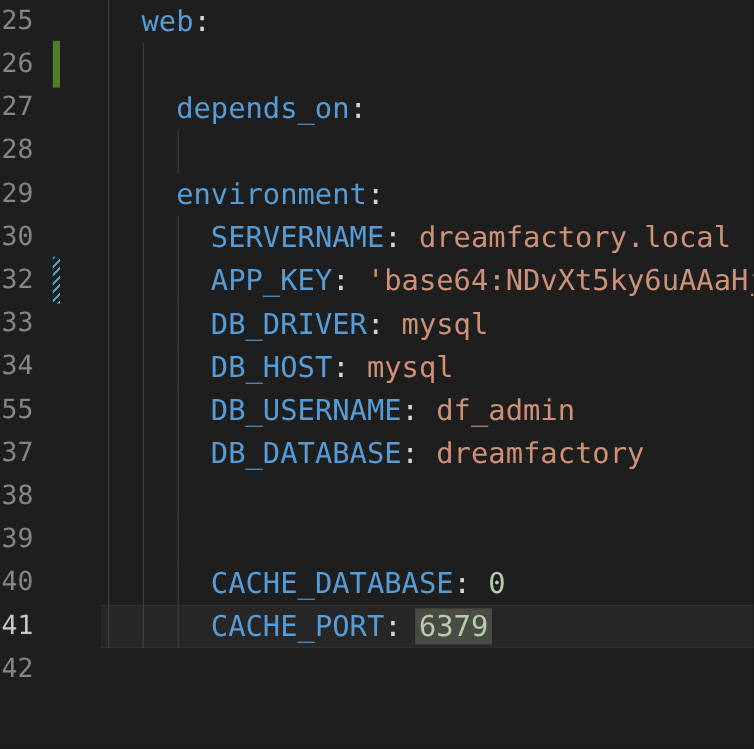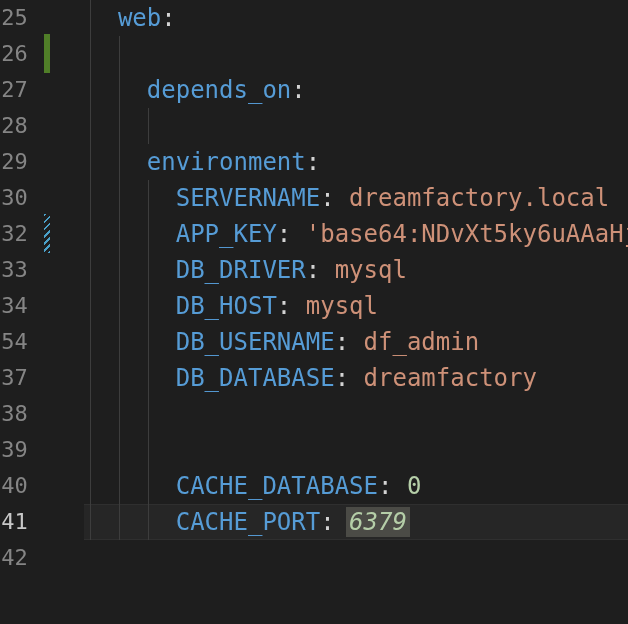--- a/index.html
+++ b/index.html
@@ -64,21 +64,20 @@
   .tok-key{color:var(--key,#569CD6);}
   .tok-punct{color:var(--punct,#D4D4D4);}
   .tok-str{color:var(--str,#CE9178);}
   .tok-com{color:var(--com,#6A9955);}
   .tok-num{color:var(--numcol,#B5CEA8);}
   .tok-ws{color:var(--punct,#D4D4D4);}
   .match{
     background:var(--matchbg,#4B4B46);
     padding:1px 3px;
     margin:0 -3px;
-    font-style:italic;
   }
 </style>
 </head>
 <body>
 
 <div class="editor" style="--bg: #1e1e1e; --key: #569CD6; --punct: #D4D4D4; --str: #CE9178; --com: #6A9955; --numcol: #B5CEA8; --lnum: #858585; --lnumactive: #C8C8C8; --guide: #3d3d3d; --added: #507E28; --modified: #4AA0C8; --matchbg: #4B4B46; --curborder: #2f2f2f;">
     <div class="row">
     <span class="num">25</span>
     
     <span class="code"><span class="tok-ws">  </span><span class="tok-key">web</span><span class="tok-punct">:</span></span>
@@ -115,21 +114,21 @@
     <span class="num">33</span>
     
     <span class="code"><span class="tok-ws">      </span><span class="tok-key">DB_DRIVER</span><span class="tok-punct">: </span><span class="tok-str">mysql</span></span>
   <span class="guide" style="left: 90px;"></span><span class="guide" style="left: 118.9px;"></span><span class="guide" style="left: 147.8px;"></span></div>
     <div class="row">
     <span class="num">34</span>
     
     <span class="code"><span class="tok-ws">      </span><span class="tok-key">DB_HOST</span><span class="tok-punct">: </span><span class="tok-str">mysql</span></span>
   <span class="guide" style="left: 90px;"></span><span class="guide" style="left: 118.9px;"></span><span class="guide" style="left: 147.8px;"></span></div>
     <div class="row">
-    <span class="num">54</span>
+    <span class="num">55</span>
     
     <span class="code"><span class="tok-ws">      </span><span class="tok-key">DB_USERNAME</span><span class="tok-punct">: </span><span class="tok-str">df_admin</span></span>
   <span class="guide" style="left: 90px;"></span><span class="guide" style="left: 118.9px;"></span><span class="guide" style="left: 147.8px;"></span></div>
     <div class="row">
     <span class="num">37</span>
     
     <span class="code"><span class="tok-ws">      </span><span class="tok-key">DB_DATABASE</span><span class="tok-punct">: </span><span class="tok-str">dreamfactory</span></span>
   <span class="guide" style="left: 90px;"></span><span class="guide" style="left: 118.9px;"></span><span class="guide" style="left: 147.8px;"></span></div>
     <div class="row">
     <span class="num">38</span>

